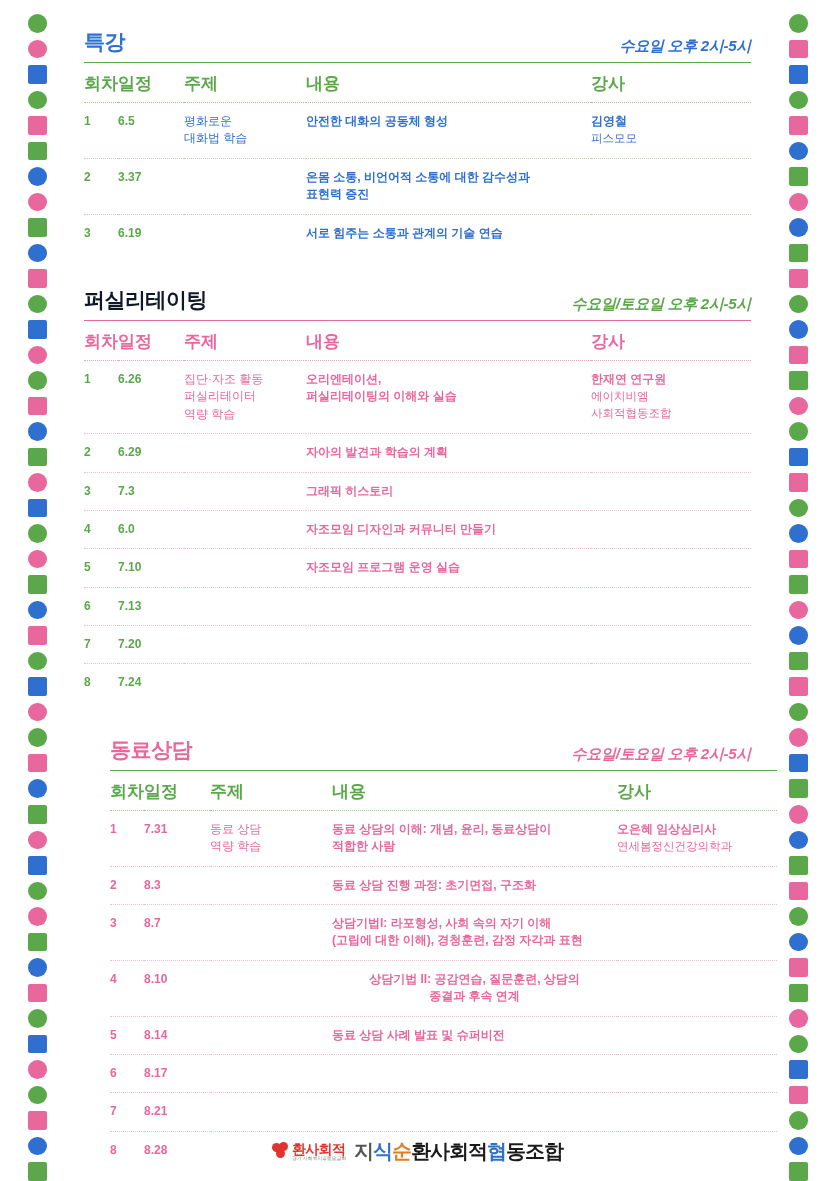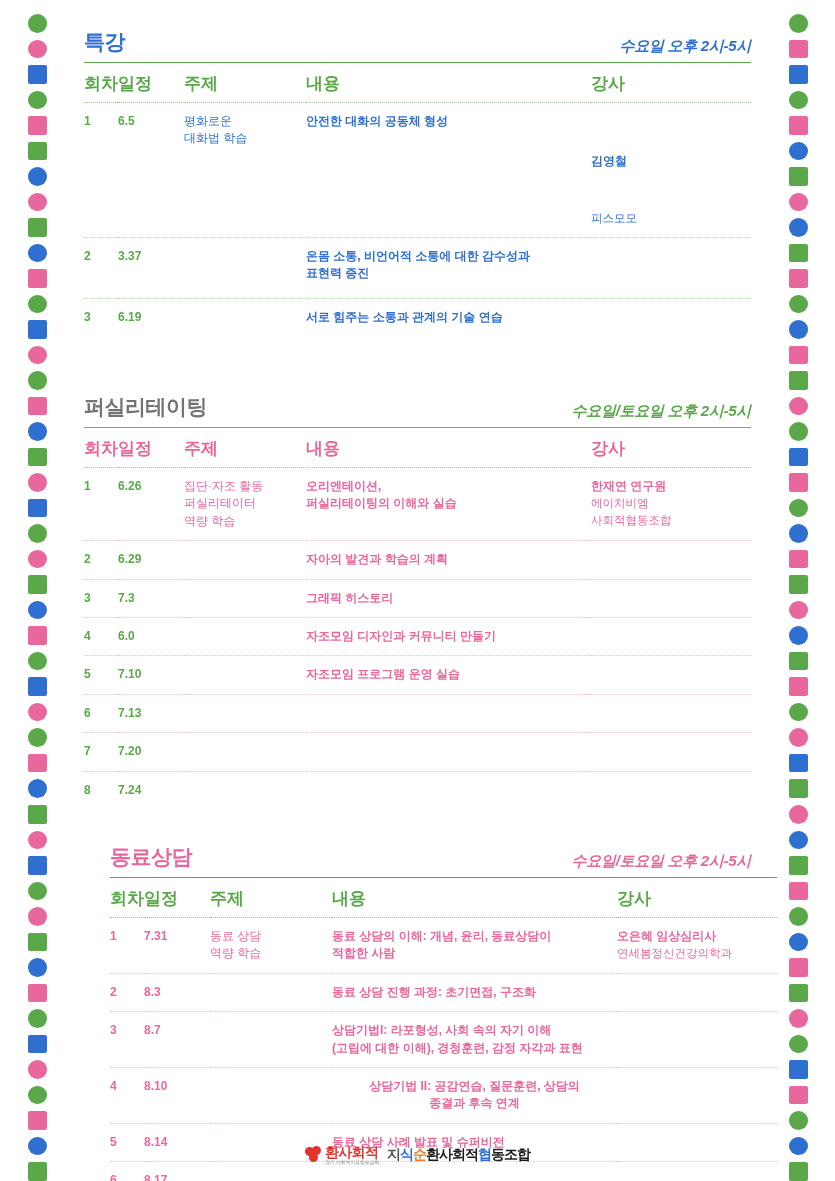--- a/index.html
+++ b/index.html
@@ -96,24 +96,24 @@
   .lect-sub  { font-weight: normal; font-size: 11.5px; }
 
   
   .g .sec-title { color: #2f6fcf; }
   .g .sec-when  { color: #2f6fcf; }
   .g table.sched th { color: #5aa84a; border-top-color: #5aa84a; border-bottom-color: #9ac98d; }
   .g table.sched td { border-bottom-color: #b9d9ae; }
   .g .no, .g .date { color: #5aa84a; }
   .g .topic { color: #2f6fcf; }
   .g .desc  { color: #2f6fcf; }
-  .g .lect-name, .g .lect-sub { color: #2f6fcf; margin-top: 40px; }
+  .g .lect-name, .g .lect-sub { color: #2f6fcf; }
 
   
-  .p .sec-title { color: #737373; }
+  .p .sec-title { color: #0f172a; }
   .p .sec-when  { color: #5aa84a; }
   .p table.sched th { color: #e8679c; border-top-color: #e8679c; border-bottom-color: #f2a3c2; }
   .p table.sched td { border-bottom-color: #f6bcd3; }
   .p .no, .p .date { color: #5aa84a; }
   .p .topic { color: #e8679c; }
   .p .desc  { color: #e8679c; }
   .p .lect-name, .p .lect-sub { color: #e8679c; }
 
   
   .m .sec-title { color: #e8679c; }
@@ -146,21 +146,21 @@
     position: absolute; width: 9px; height: 9px; border-radius: 50%;
     background: #e2342f;
   }
   .fruit-mark span:nth-child(1) { left: 0; top: 1px; }
   .fruit-mark span:nth-child(2) { left: 7px; top: 0; }
   .fruit-mark span:nth-child(3) { left: 4px; top: 7px; }
   .fruit-text { line-height: 1.05; }
   .fruit-text .t1 { font-size: 14px; font-weight: bold; color: #e2342f; letter-spacing: -0.7px; }
   .fruit-text .t2 { font-size: 5px; color: #888; letter-spacing: -0.2px; }
   .logo-coop {
-    font-size: 14px;
+    font-size: 20px;
     font-weight: bold;
     letter-spacing: -1px;
     color: #1a1a1a;
   }
   .logo-coop .blue { color: #2f6fcf; }
   .logo-coop .dim { color: #555; }
   .logo-coop .org { color: #e87a22; }
 </style>
 </head>
 <body>

